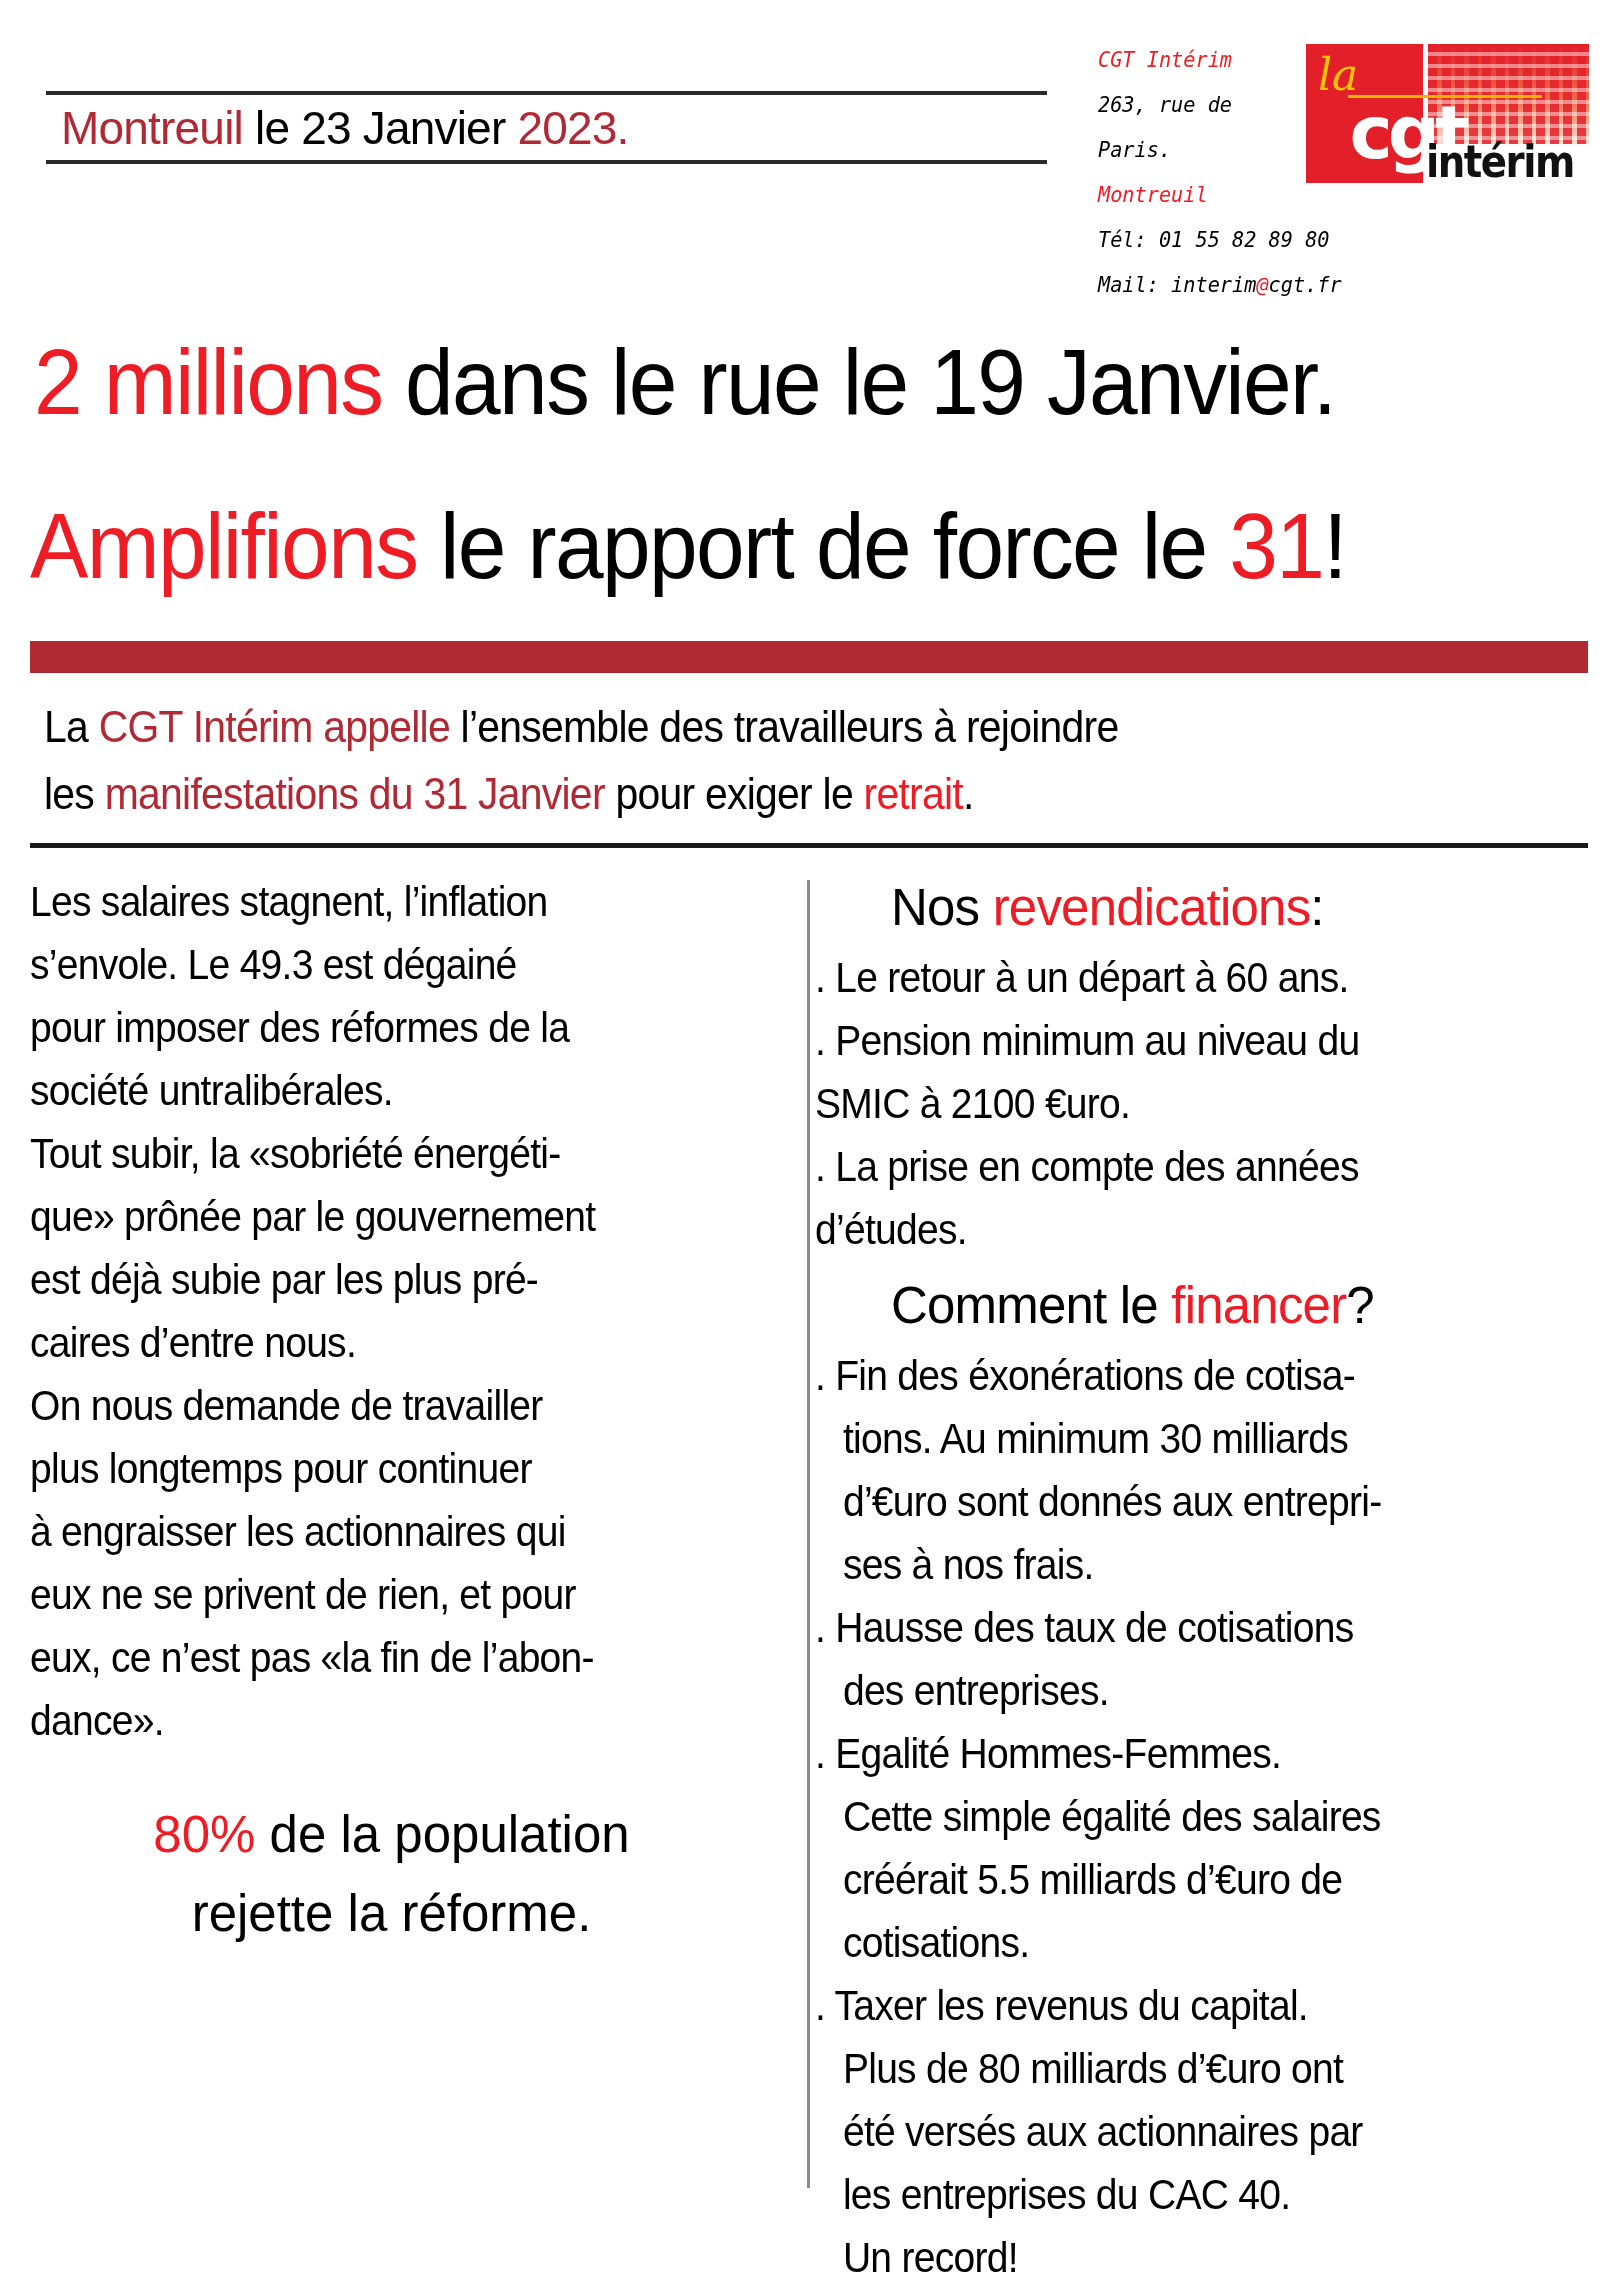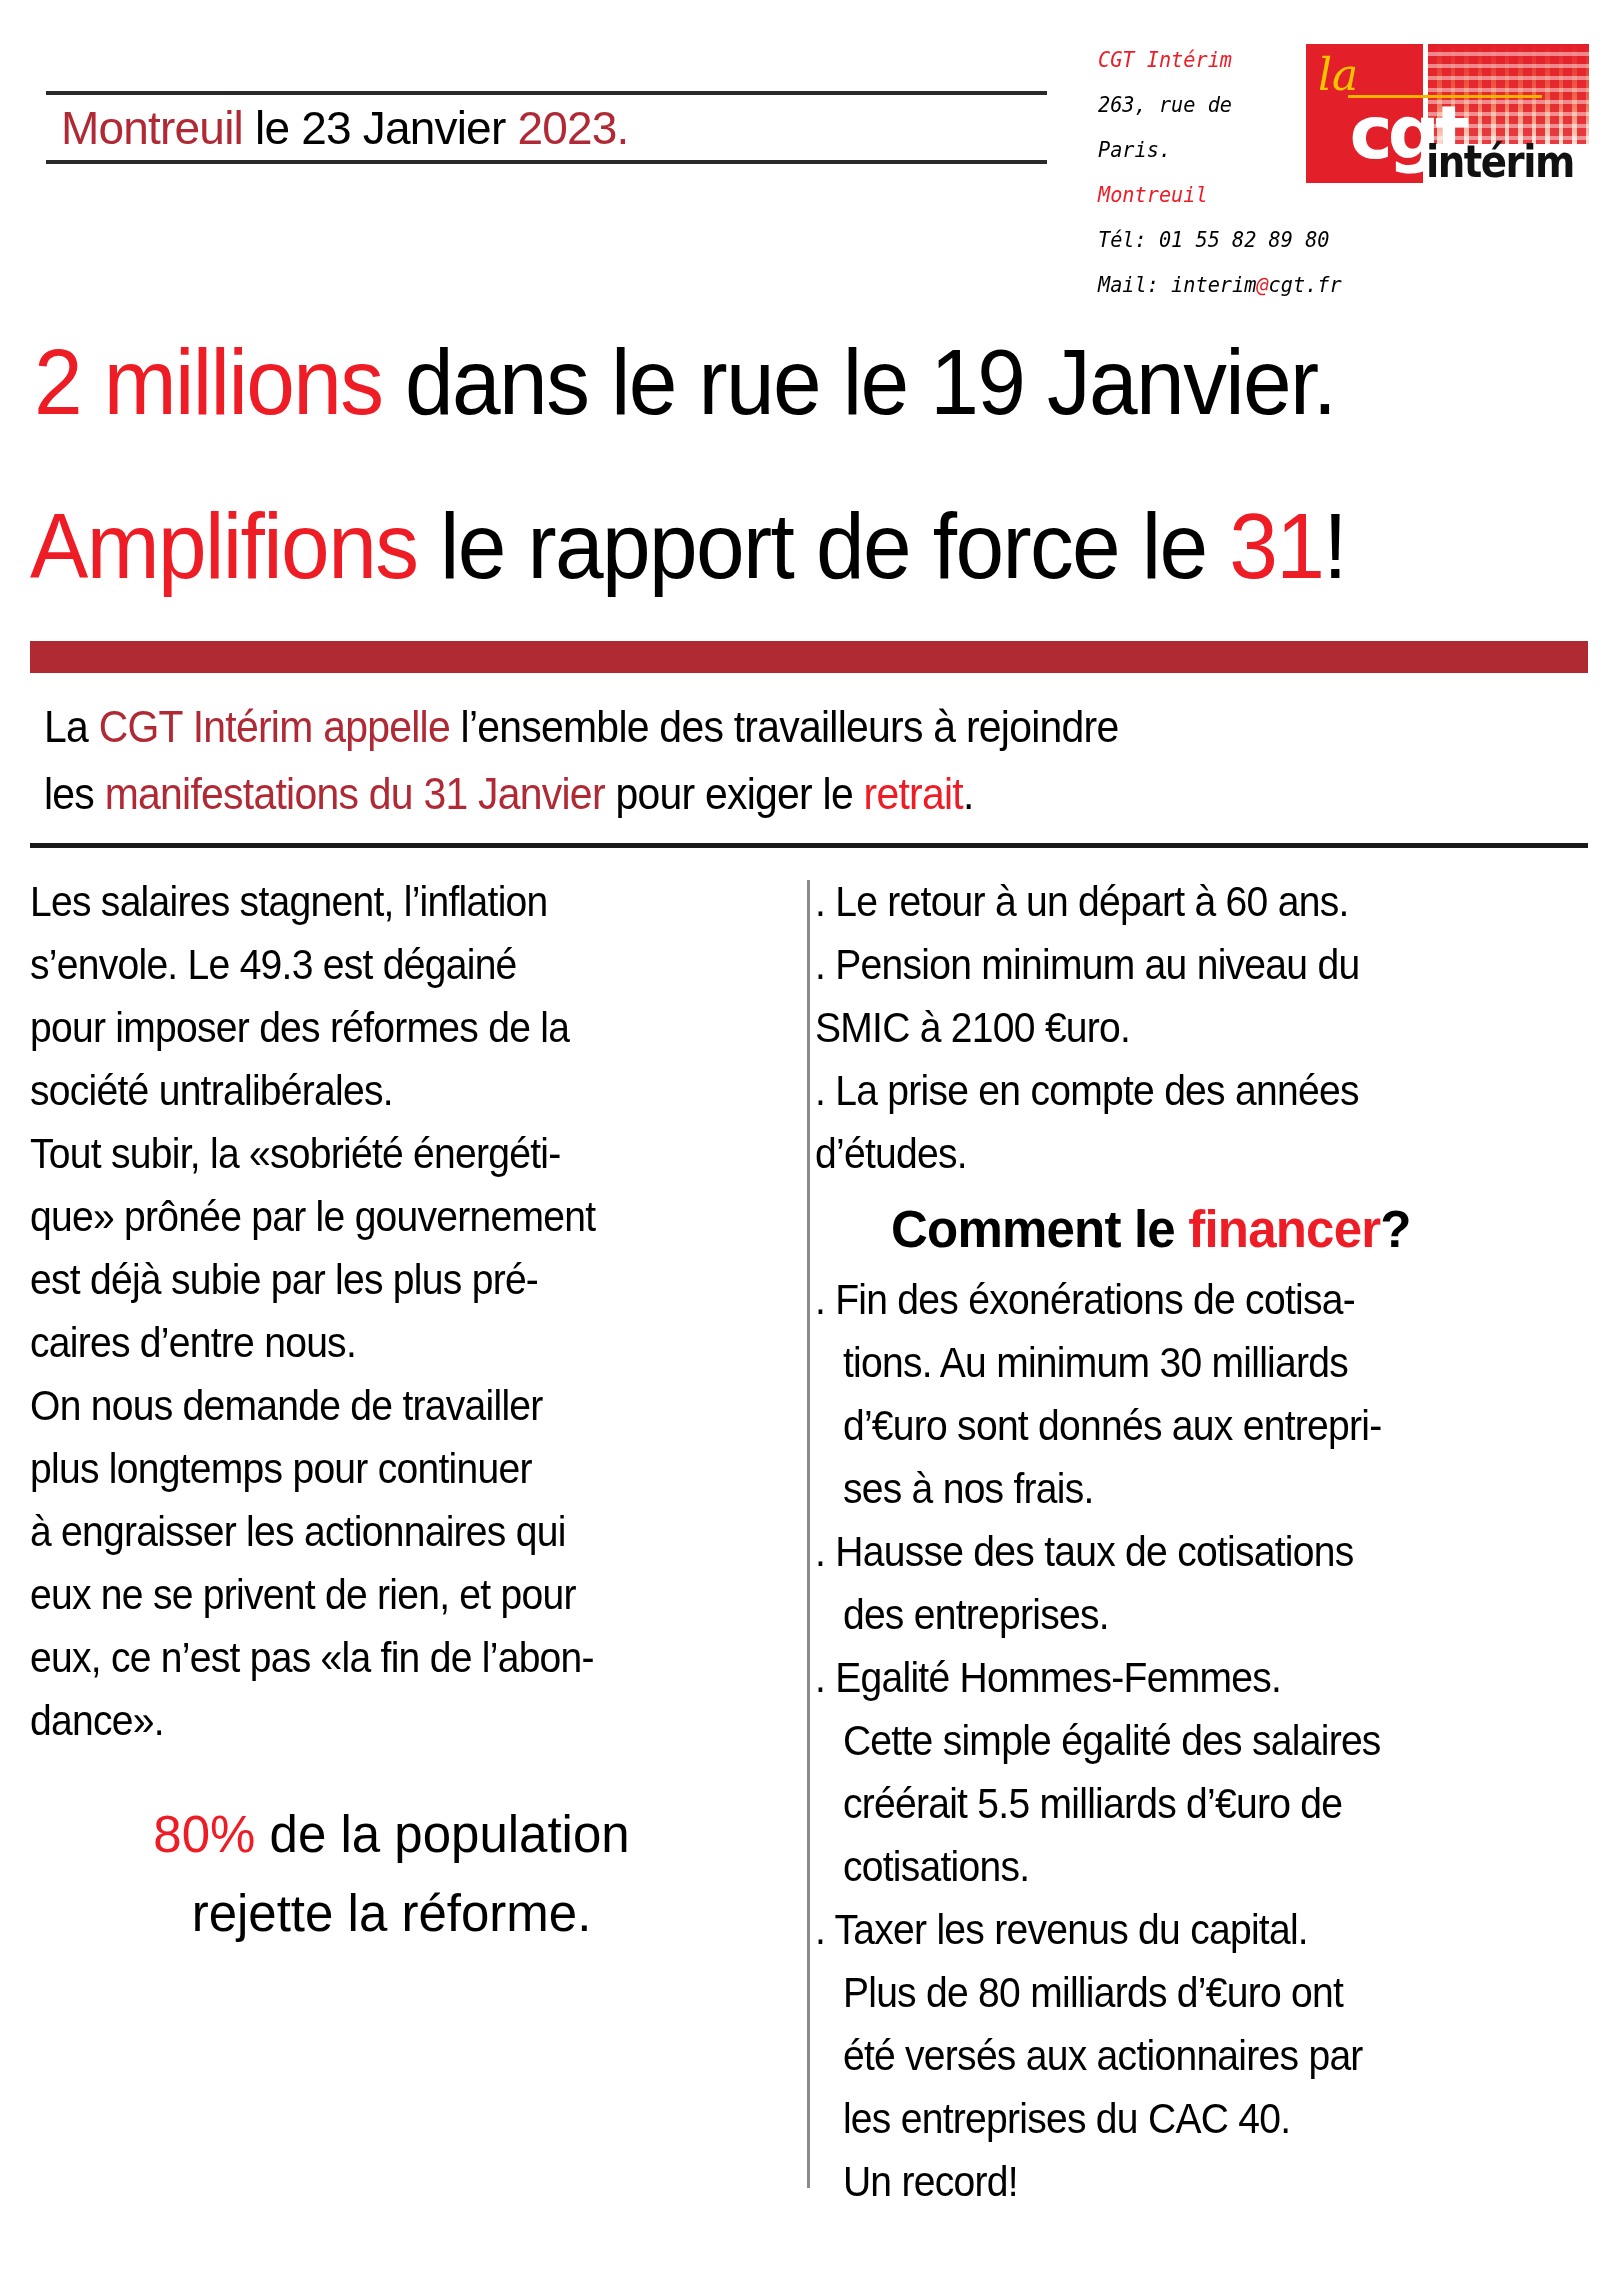--- a/index.html
+++ b/index.html
@@ -131,27 +131,30 @@
   <div class="line">eux, ce n’est pas «la fin de l’abon-</div>
   <div class="line">dance».</div>
 </div>
 
 <div class="abs slogan">
   <div class="line"><span class="red">80%</span><span> de la population</span></div>
   <div class="line">rejette la réforme.</div>
 </div>
 
 <div class="abs right-col">
+  <div class="sec-title" style="padding-left:76px;">
+    <span>Nos </span><span class="red">revendications</span><span>:</span>
+  </div>
   <div class="line">. Le retour à un départ à 60 ans.</div>
   <div class="line">. Pension minimum au niveau du</div>
   <div class="line">SMIC à 2100 €uro.</div>
   <div class="line">. La prise en compte des années</div>
   <div class="line">d’études.</div>
 
-  <div class="sec-title" style="padding-left:76px; margin-top:6.8px;font-weight:bold;">
+  <div class="sec-title" style="padding-left:76px; margin-top:6.8px;">
     <span>Comment le </span><span class="red">financer</span><span>?</span>
   </div>
 
   <div class="line">. Fin des éxonérations de cotisa-</div>
   <div class="line indent">tions. Au minimum 30 milliards</div>
   <div class="line indent">d’€uro sont donnés aux entrepri-</div>
   <div class="line indent">ses à nos frais.</div>
 
   <div class="line">. Hausse des taux de cotisations</div>
   <div class="line indent">des entreprises.</div>

